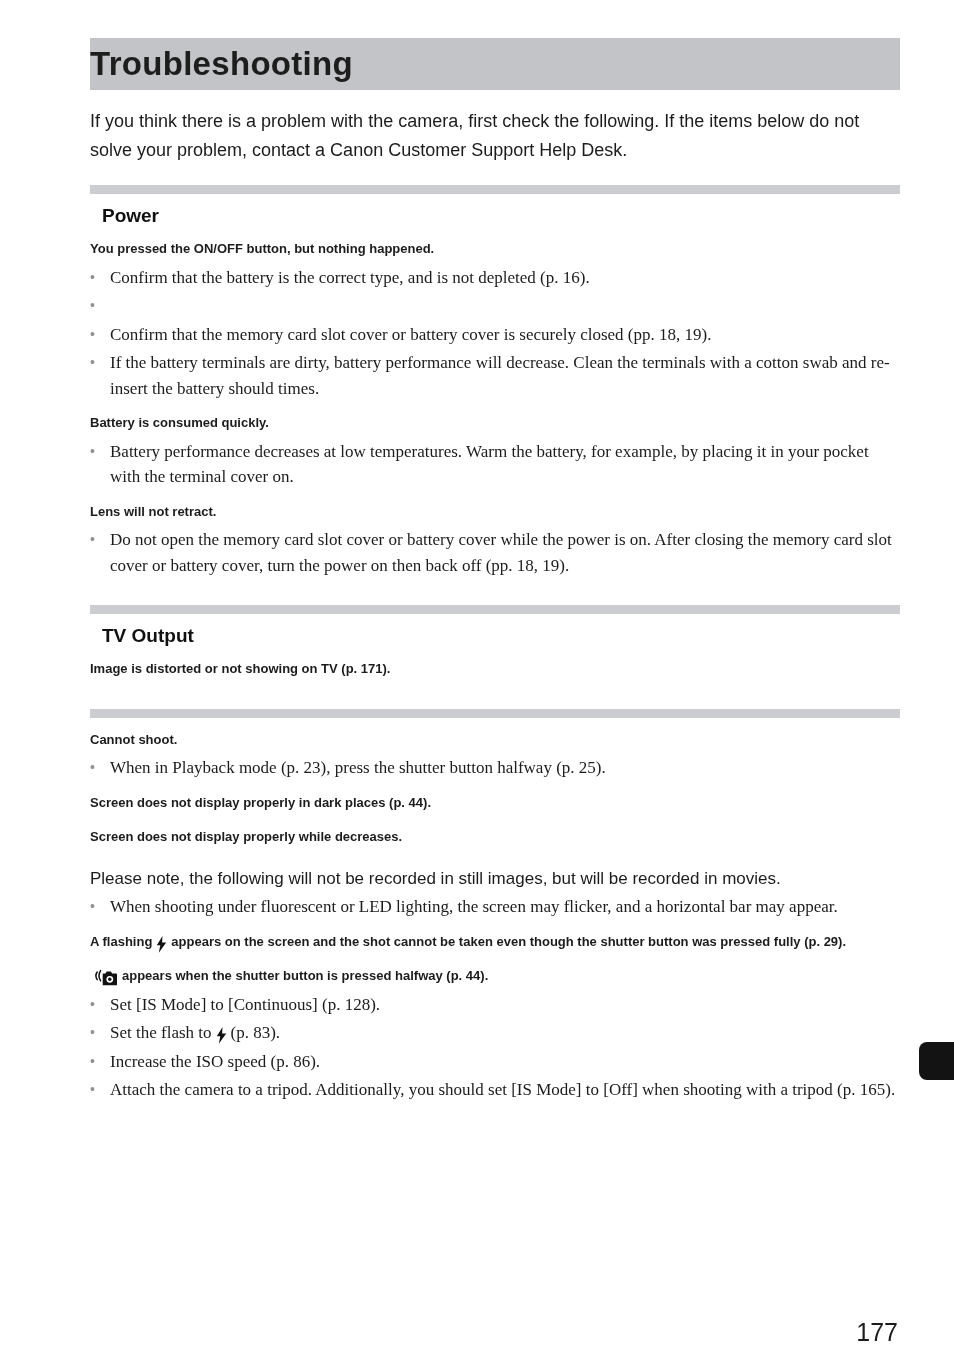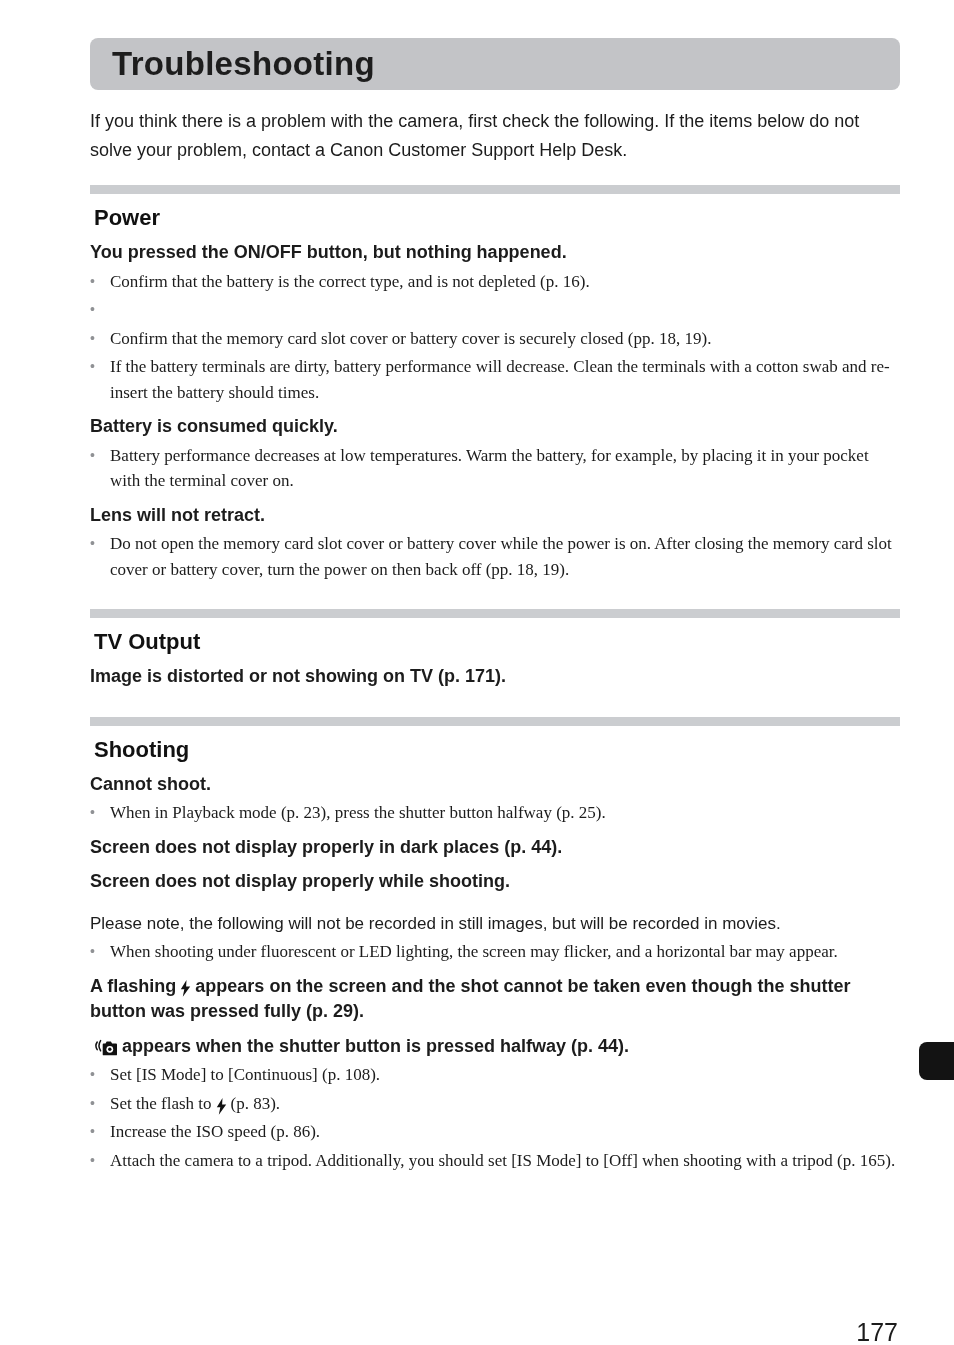--- a/index.html
+++ b/index.html
@@ -13,49 +13,47 @@
   }
   .page { position:relative; width:954px; height:1345px; }
   .content { margin:0 54px 0 90px; width:810px; }
 
   .title-bar {
     margin-top:38px;
     height:52px;
     background:#c3c4c7;
     display:flex;
     align-items:center;
-    padding-left:22px;
-    border-radius:8px;
   }
   .page-title {
     font-size:33px;
     font-weight:bold;
     color:#1d1d1d;
     letter-spacing:0.3px;
   }
 
   .intro {
     margin-top:17px;
     font-size:18px;
     line-height:29px;
     color:#1c1c1c;
   }
 
   .section { margin-top:27px; }
   .section:first-of-type { margin-top:20px; }
   .section-bar { height:9px; background:#cbcdd0; }
   .section-title {
-    font-size:22px;
+    font-size:19px;
     font-weight:bold;
     color:#111;
-    margin:11px 0 7px 4px;
+    margin:11px 0 7px 12px;
   }
 
   .item { font-size:17px; line-height:25.5px; color:#1c1c1c; }
-  .item.heading { font-weight:bold; font-size:18px; margin-top:9px; }
+  .item.heading { font-weight:bold; font-size:13px; margin-top:9px; }
   .item.para { margin-top:16px; }
   .item.bullet { display:flex; margin-top:3px; }
   .bullet-marker {
     width:20px;
     flex:none;
     color:#8f9194;
     font-size:14px;
     line-height:25.5px;
   }
   .bullet .part-text { display:inline;font-family:Liberation Serif, serif; }
@@ -127,46 +125,45 @@
             <span class="item-content"><span class="part-text">Do not open the memory card slot cover or battery cover while the power is on. After closing the memory card slot cover or battery cover, turn the power on then back off (pp. 18, 19).</span></span>
           </div>
         </section>
         <section class="section">
           <div class="section-bar"></div>
           <h2 class="section-title">TV Output</h2>
           <div class="item heading"><span class="item-content"><span class="part-text">Image is distorted or not showing on TV (p. 171).</span></span></div>
         </section>
         <section class="section">
           <div class="section-bar"></div>
-          <h2 class="section-title">Shooting</h2>
           <div class="item heading"><span class="item-content"><span class="part-text">Cannot shoot.</span></span></div>
           <div class="item bullet">
             <span class="bullet-marker">•</span>
             <span class="item-content"><span class="part-text">When in Playback mode (p. 23), press the shutter button halfway (p. 25).</span></span>
           </div>
           <div class="item heading"><span class="item-content"><span class="part-text">Screen does not display properly in dark places (p. 44).</span></span></div>
-          <div class="item heading"><span class="item-content"><span class="part-text">Screen does not display properly while shooting.</span></span></div>
+          <div class="item heading"><span class="item-content"><span class="part-text">Screen does not display properly while decreases.</span></span></div>
           <div class="item para"><span class="item-content"><span class="part-text">Please note, the following will not be recorded in still images, but will be recorded in movies.</span></span></div>
           <div class="item bullet">
             <span class="bullet-marker">•</span>
             <span class="item-content"><span class="part-text">When shooting under fluorescent or LED lighting, the screen may flicker, and a horizontal bar may appear.</span></span>
           </div>
           <div class="item heading"><span class="item-content"><span class="part-text">A flashing</span><span class="inline-icon"><svg width="11" height="17" viewBox="0 0 11 17">
                   <path d="M6.5 0 L0.8 9.3 L4.3 9.3 L2.8 16.8 L10.2 6.4 L6.1 6.4 Z" fill="#111"></path>
                 </svg></span><span class="part-text">appears on the screen and the shot cannot be taken even though the shutter button was pressed fully (p. 29).</span></span></div>
           <div class="item heading"><span class="item-content"><span class="inline-icon"><svg width="24" height="19" viewBox="0 0 24 19">
                   <path d="M3.2 3 q-2.6 3.8 0 7.6" stroke="#111" stroke-width="1.5" fill="none" stroke-linecap="round"></path>
                   <path d="M6.6 1.6 q-3.2 5 0 10.2" stroke="#111" stroke-width="1.5" fill="none" stroke-linecap="round"></path>
                   <path d="M11.5 4.5 l1.2-2 h4.2 l1.2 2 h4 a0.9 0.9 0 0 1 0.9 0.9 v10 a0.9 0.9 0 0 1 -0.9 0.9 h-12.5 a0.9 0.9 0 0 1 -0.9 -0.9 v-10 a0.9 0.9 0 0 1 0.9 -0.9 Z" fill="#111"></path>
                   <circle cx="15.8" cy="10.3" r="3.4" fill="#fff"></circle>
                   <circle cx="15.8" cy="10.3" r="1.7" fill="#111"></circle>
                 </svg></span><span class="part-text">appears when the shutter button is pressed halfway (p. 44).</span></span></div>
           <div class="item bullet">
             <span class="bullet-marker">•</span>
-            <span class="item-content"><span class="part-text">Set [IS Mode] to [Continuous] (p. 108).</span></span>
+            <span class="item-content"><span class="part-text">Set [IS Mode] to [Continuous] (p. 128).</span></span>
           </div>
           <div class="item bullet">
             <span class="bullet-marker">•</span>
             <span class="item-content"><span class="part-text">Set the flash to</span><span class="inline-icon"><svg width="11" height="17" viewBox="0 0 11 17">
                   <path d="M6.5 0 L0.8 9.3 L4.3 9.3 L2.8 16.8 L10.2 6.4 L6.1 6.4 Z" fill="#111"></path>
                 </svg></span><span class="part-text">(p. 83).</span></span>
           </div>
           <div class="item bullet">
             <span class="bullet-marker">•</span>
             <span class="item-content"><span class="part-text">Increase the ISO speed (p. 86).</span></span>

